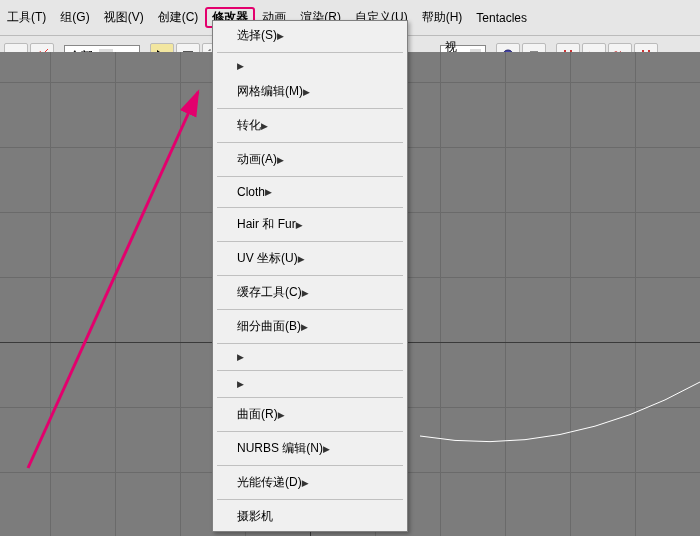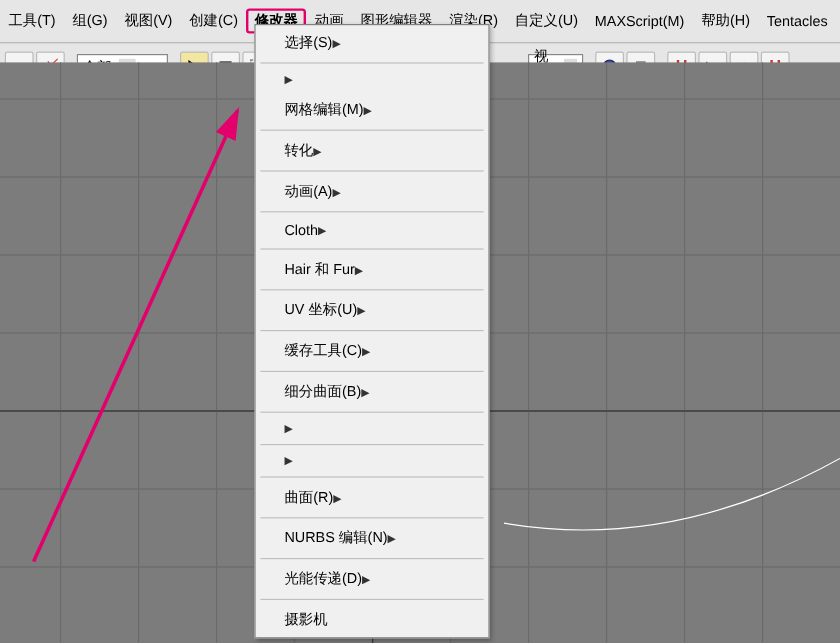--- a/index.html
+++ b/index.html
@@ -31,24 +31,22 @@
 </head>
 <body>
 
 <div class="menubar">
   <span class="menu-item">工具(T)</span>
   <span class="menu-item">组(G)</span>
   <span class="menu-item">视图(V)</span>
   <span class="menu-item">创建(C)</span>
   <span class="menu-item active">修改器</span>
   <span class="menu-item">动画</span>
-  <span class="menu-item">图形编辑器</span>
   <span class="menu-item">渲染(R)</span>
   <span class="menu-item">自定义(U)</span>
-  <span class="menu-item">MAXScript(M)</span>
   <span class="menu-item">帮助(H)</span>
   <span class="menu-item">Tentacles</span>
 </div>
 
 <div class="toolbar">
   <div class="tb-btn">
       <svg width="16" height="16">
         <path d="M2 14 L8 8 M6 8 L8 8 L8 10" stroke="#e33" fill="none"></path>
       </svg>
     </div>

